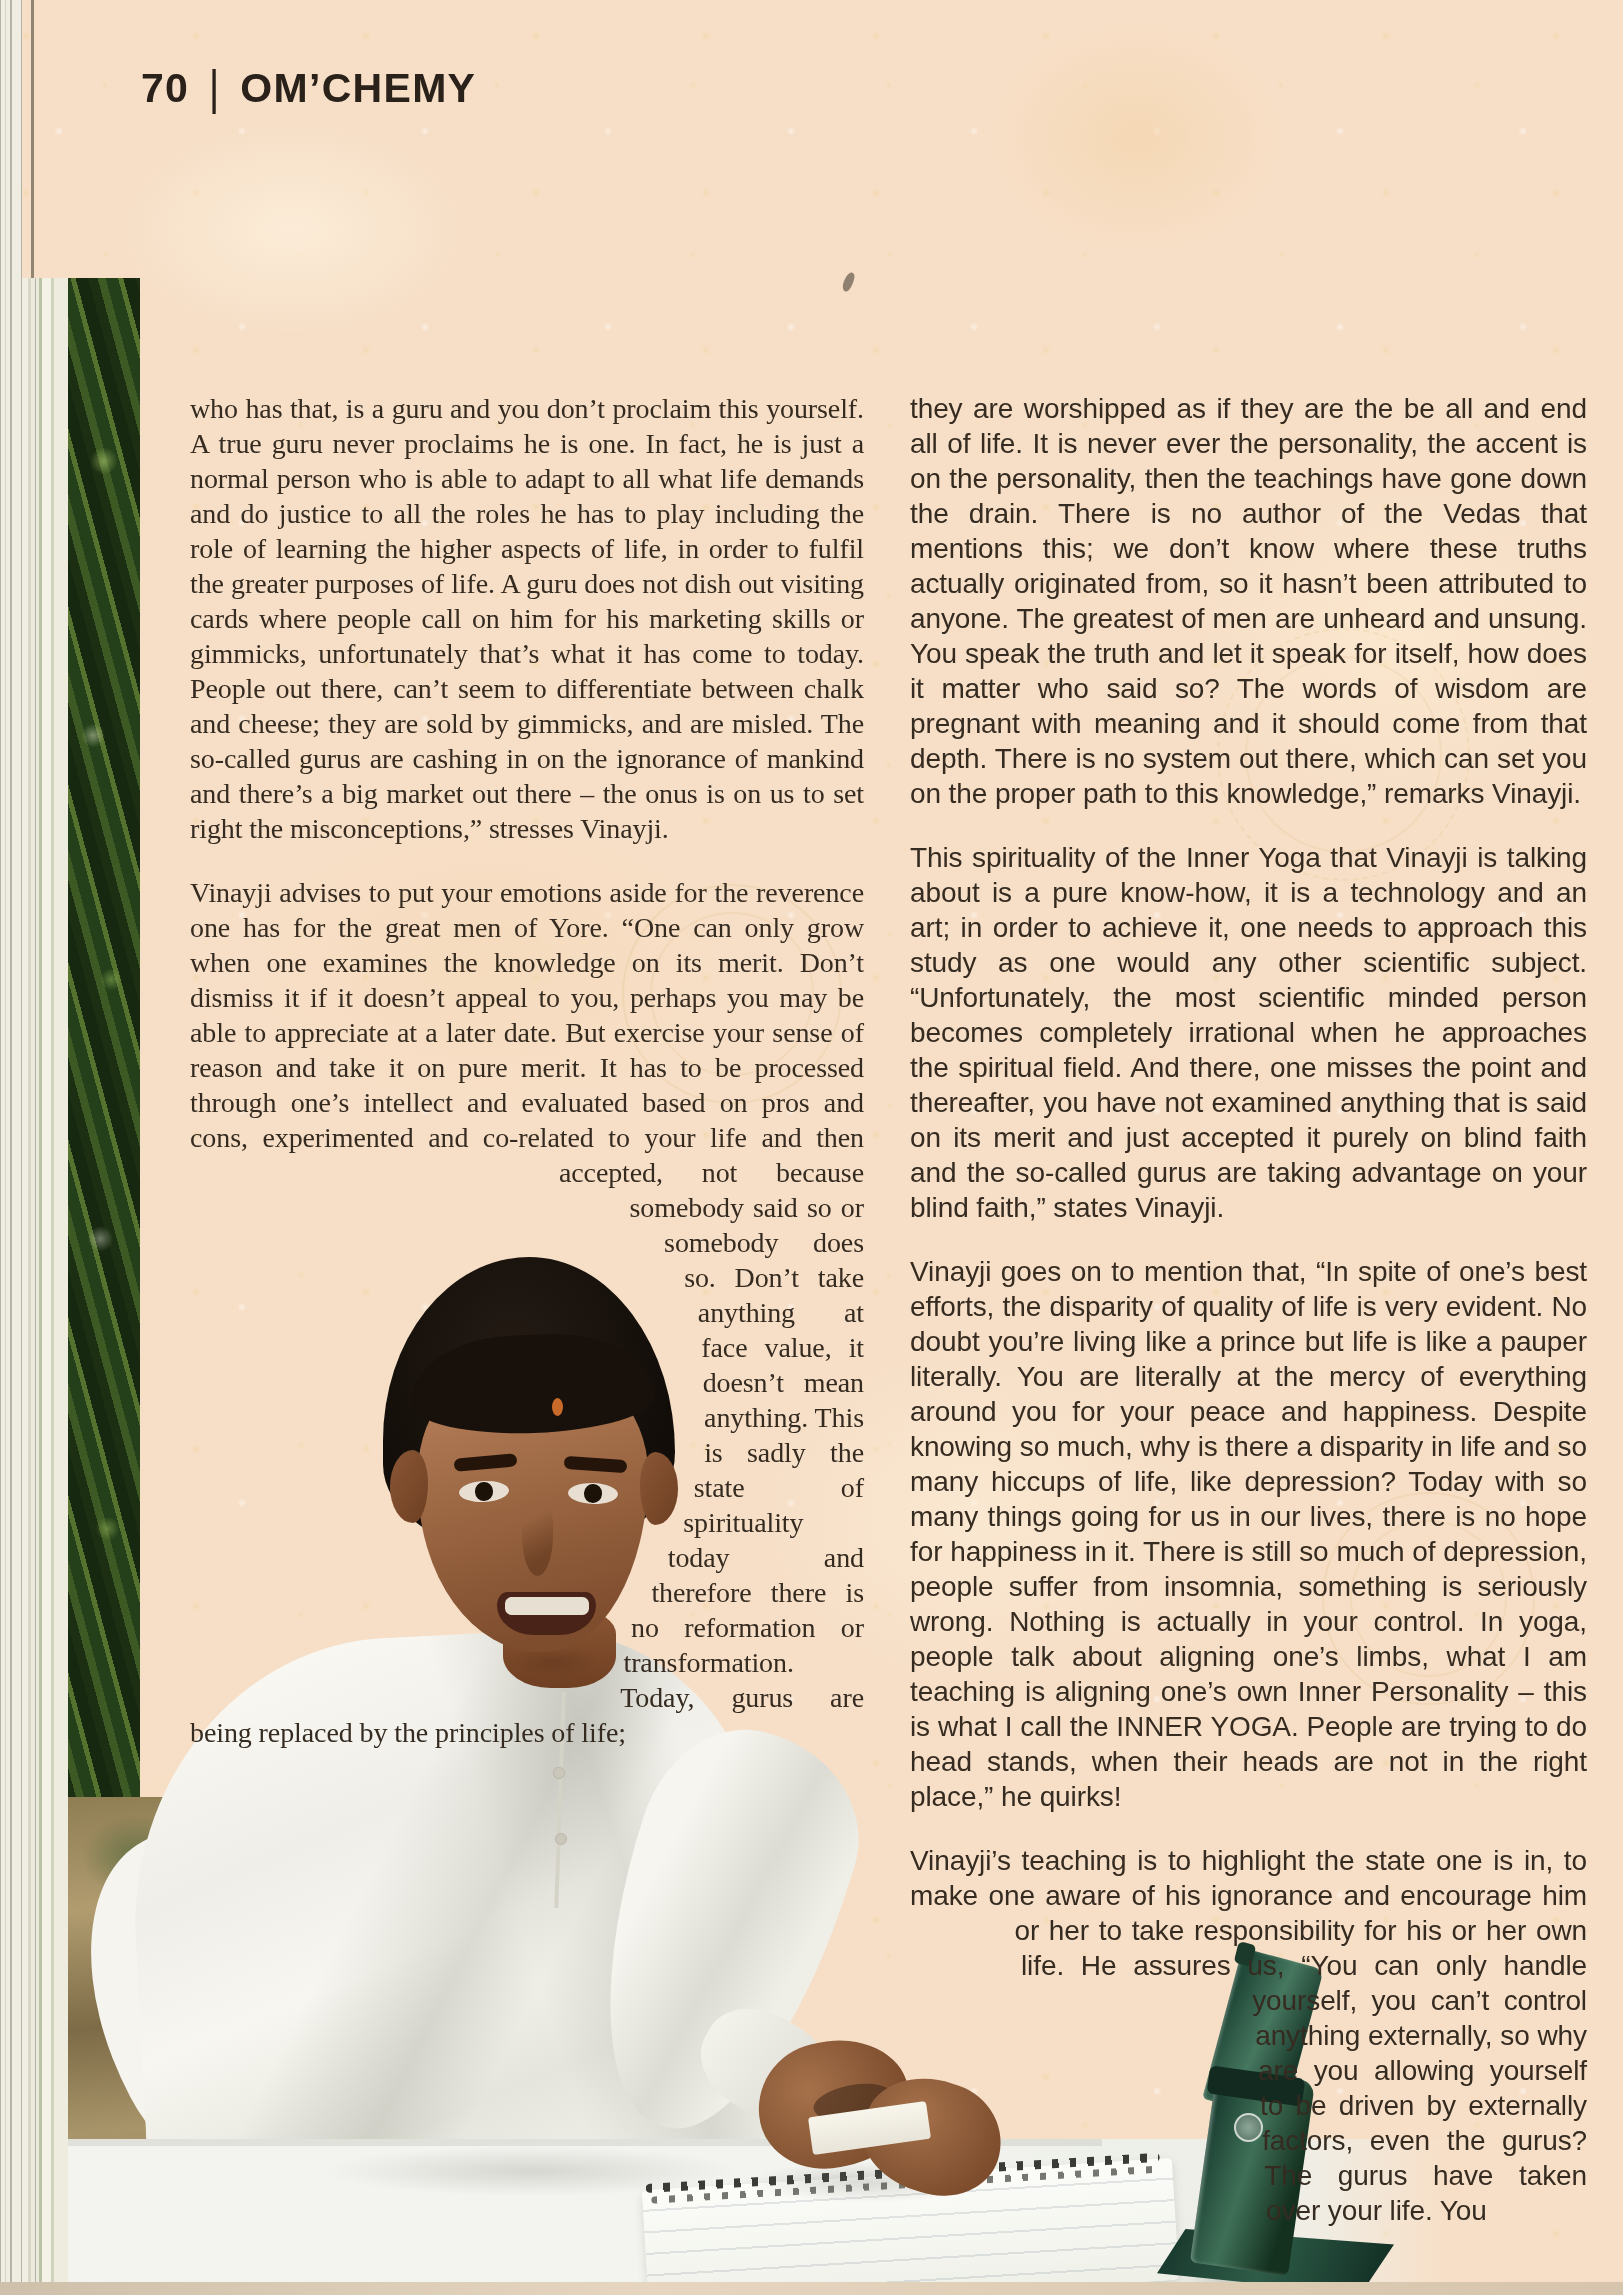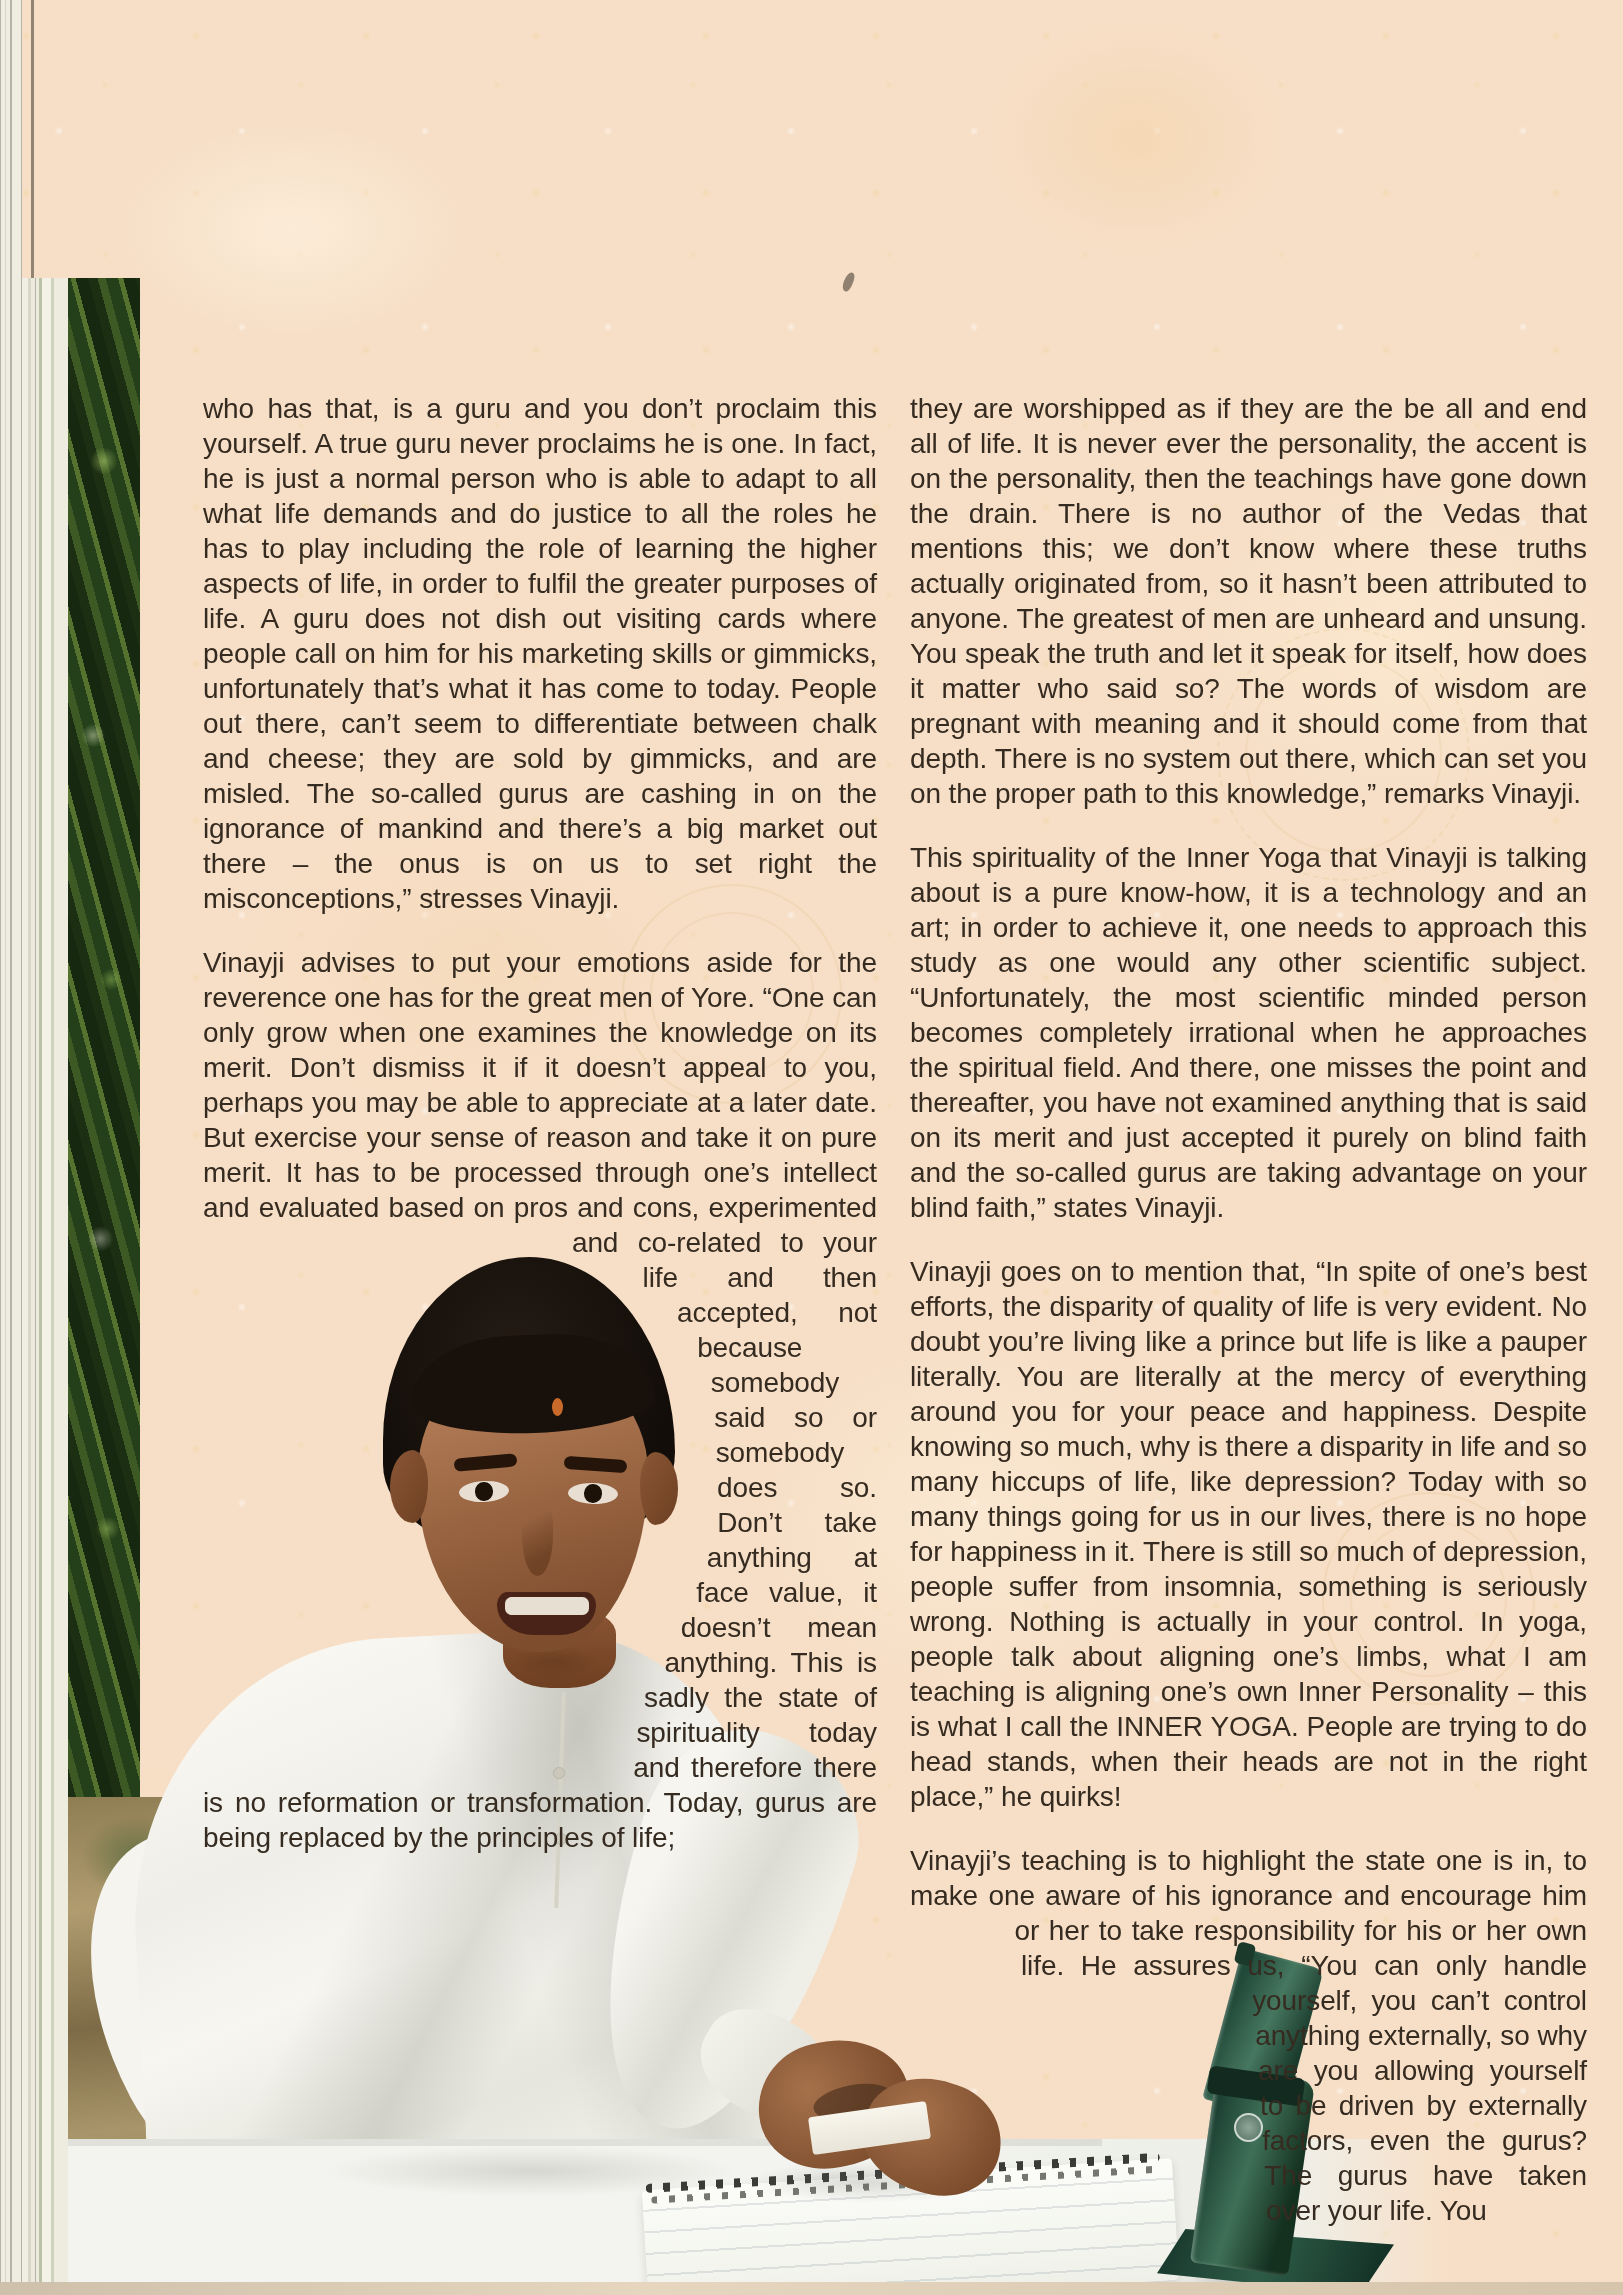--- a/index.html
+++ b/index.html
@@ -51,21 +51,21 @@
       repeating-linear-gradient(-70deg, rgba(220,240,140,.22) 0 3.9px, transparent 3.9px 25px);}
   .page-bottom-edge{position:absolute;left:0;top:2282px;width:1624px;height:13px;z-index:3;
     background:linear-gradient(90deg,#cfc0ab,#e6d6bf 40%,#d6c4ac);}
   
   .page-header{position:absolute;left:141px;top:65px;z-index:4;display:flex;align-items:baseline;gap:19.6px;
     font-weight:bold;font-size:41px;letter-spacing:1.3px;color:#29211a;}
   .page-header .divider{font-weight:normal;transform:scaleY(1.15);}
   
   .col{position:absolute;top:391px;z-index:4;font-size:28px;line-height:35px;
     text-align:justify;color:#352b20;letter-spacing:-0.1px;}
-  .col-left{left:203px;width:674px;}
+  .col-left{left:190px;width:674px;font-family:Liberation Serif, serif;}
   .col-right{left:910px;width:677px;}
   .col p{margin:0 0 29px 0;}
   .wrap-spacer-left{float:left;width:517px;height:838px;shape-margin:9.2px;
     shape-outside:polygon(0px 324px,367px 324px,437px 359px,469px 393px,488px 428px,501px 463px,505px 563px,492px 601px,482px 636px,465px 670px,449px 705px,427px 740px,418px 838px,0px 838px);}
   .wrap-spacer-right{float:left;width:357px;height:497px;shape-margin:7.9px;
     shape-outside:polygon(0px 103px,96px 103px,109px 172px,334px 172px,340px 242px,344px 311px,348px 380px,353px 497px,0px 497px);}
   
   .ph{position:absolute;z-index:2;}
   .photo-bg-left{left:68px;top:1797px;width:230px;height:499px;
     background:
@@ -179,20 +179,25 @@
   <div class="motif m3">
       <div class="inner"></div>
     </div>
   <div class="ink-mark"></div>
 
   <div class="edge-spine"></div>
   <div class="edge-line"></div>
   <div class="edge-bands"></div>
   <div class="edge-foliage"></div>
 
+  <div class="page-header">
+    <span>70</span>
+    <span class="divider">|</span>
+    <span>OM’CHEMY</span>
+  </div>
 
   <div class="ph photo-bg-left"></div>
   <div class="ph shoulder-left"></div>
   <div class="ph torso"></div>
   <div class="ph arm-right"></div>
   <div class="ph placket"></div>
   <div class="ph button btn1"></div>
   <div class="ph button btn2"></div>
   <div class="ph desk"></div>
   <div class="ph desk-shadow"></div>

